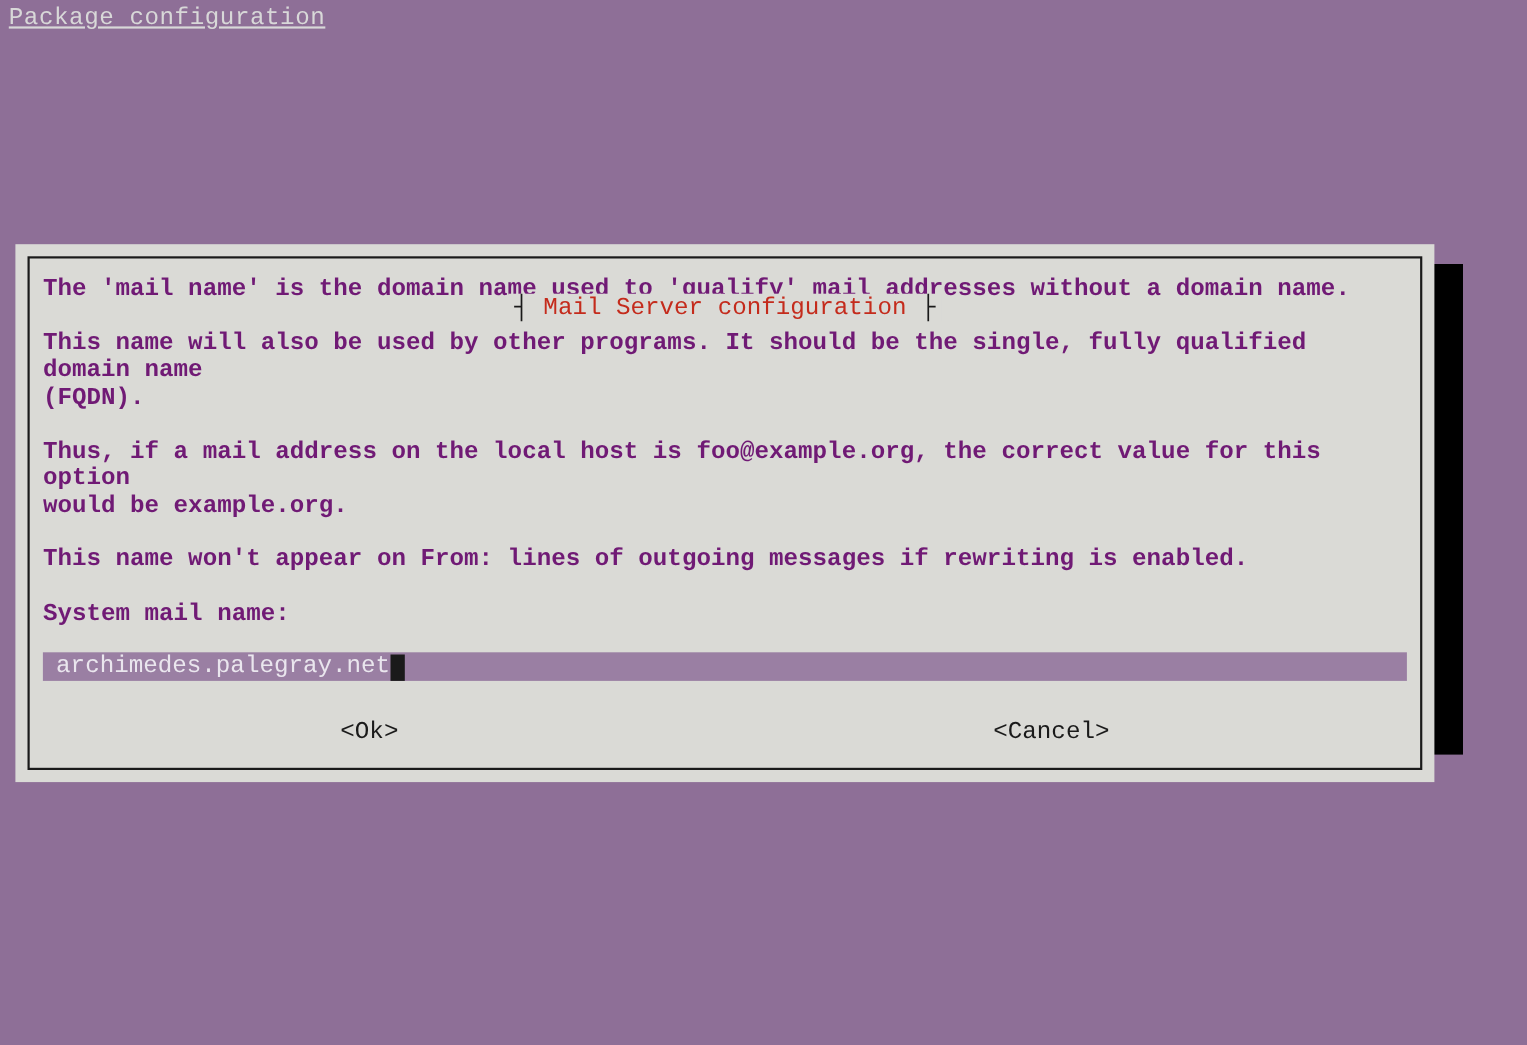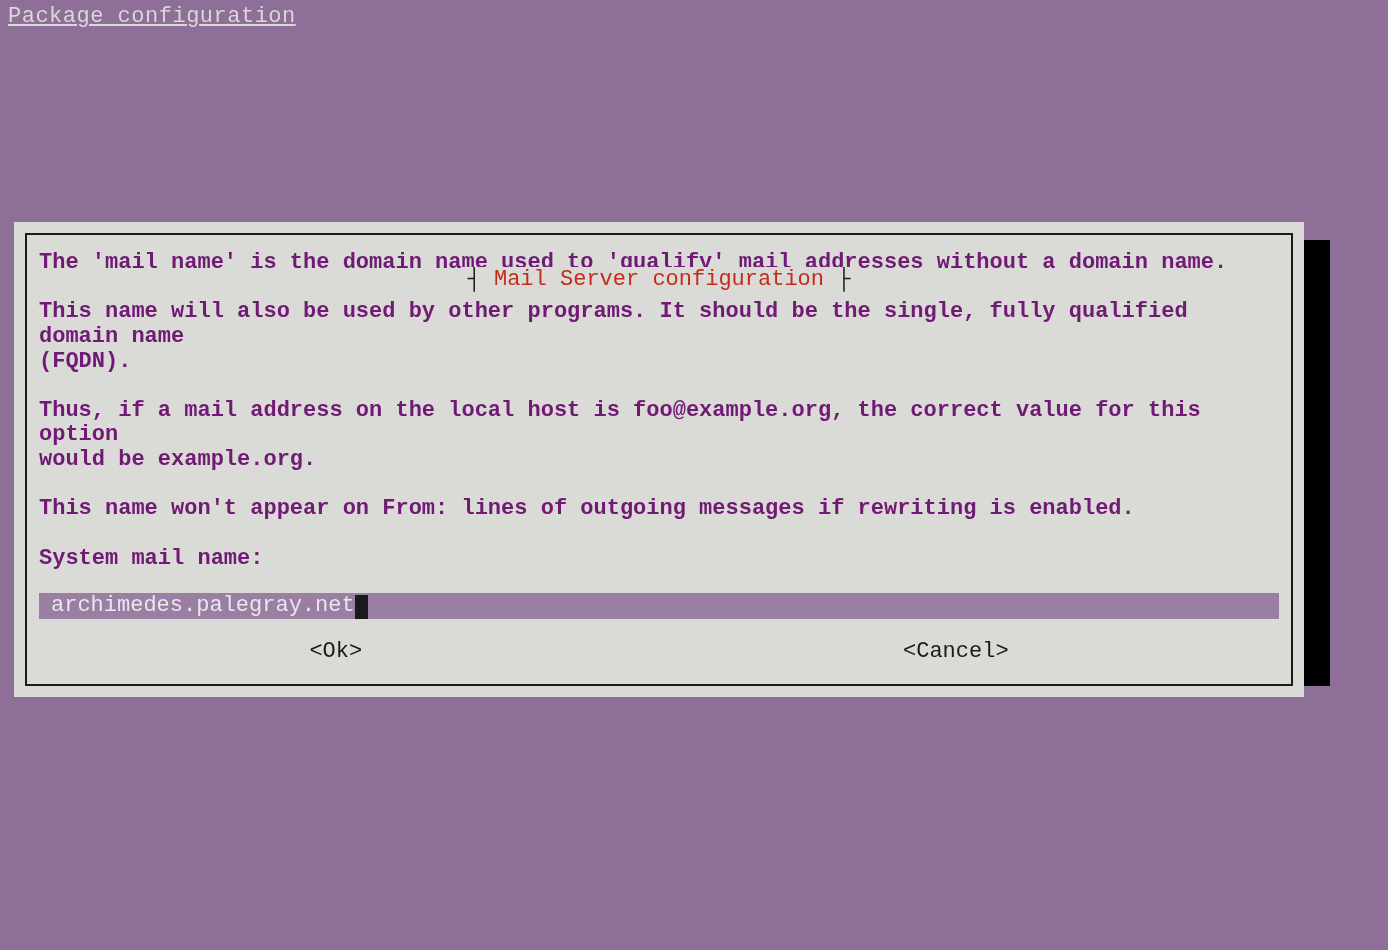--- a/index.html
+++ b/index.html
@@ -103,21 +103,21 @@
       width: 13px;
       height: 24px;
       background: #1a1a1a;
       vertical-align: bottom;
       margin-left: 0;
     }
     
     .button-row {
       display: flex;
       justify-content: space-around;
-      margin-top: 20px;
+      margin-top: 34px;
       color: #1a1a1a;
       align-items: center;
     }
     
     .btn {
       cursor: pointer;
       padding: 0 10px;
     }
   </style>
 </head>

